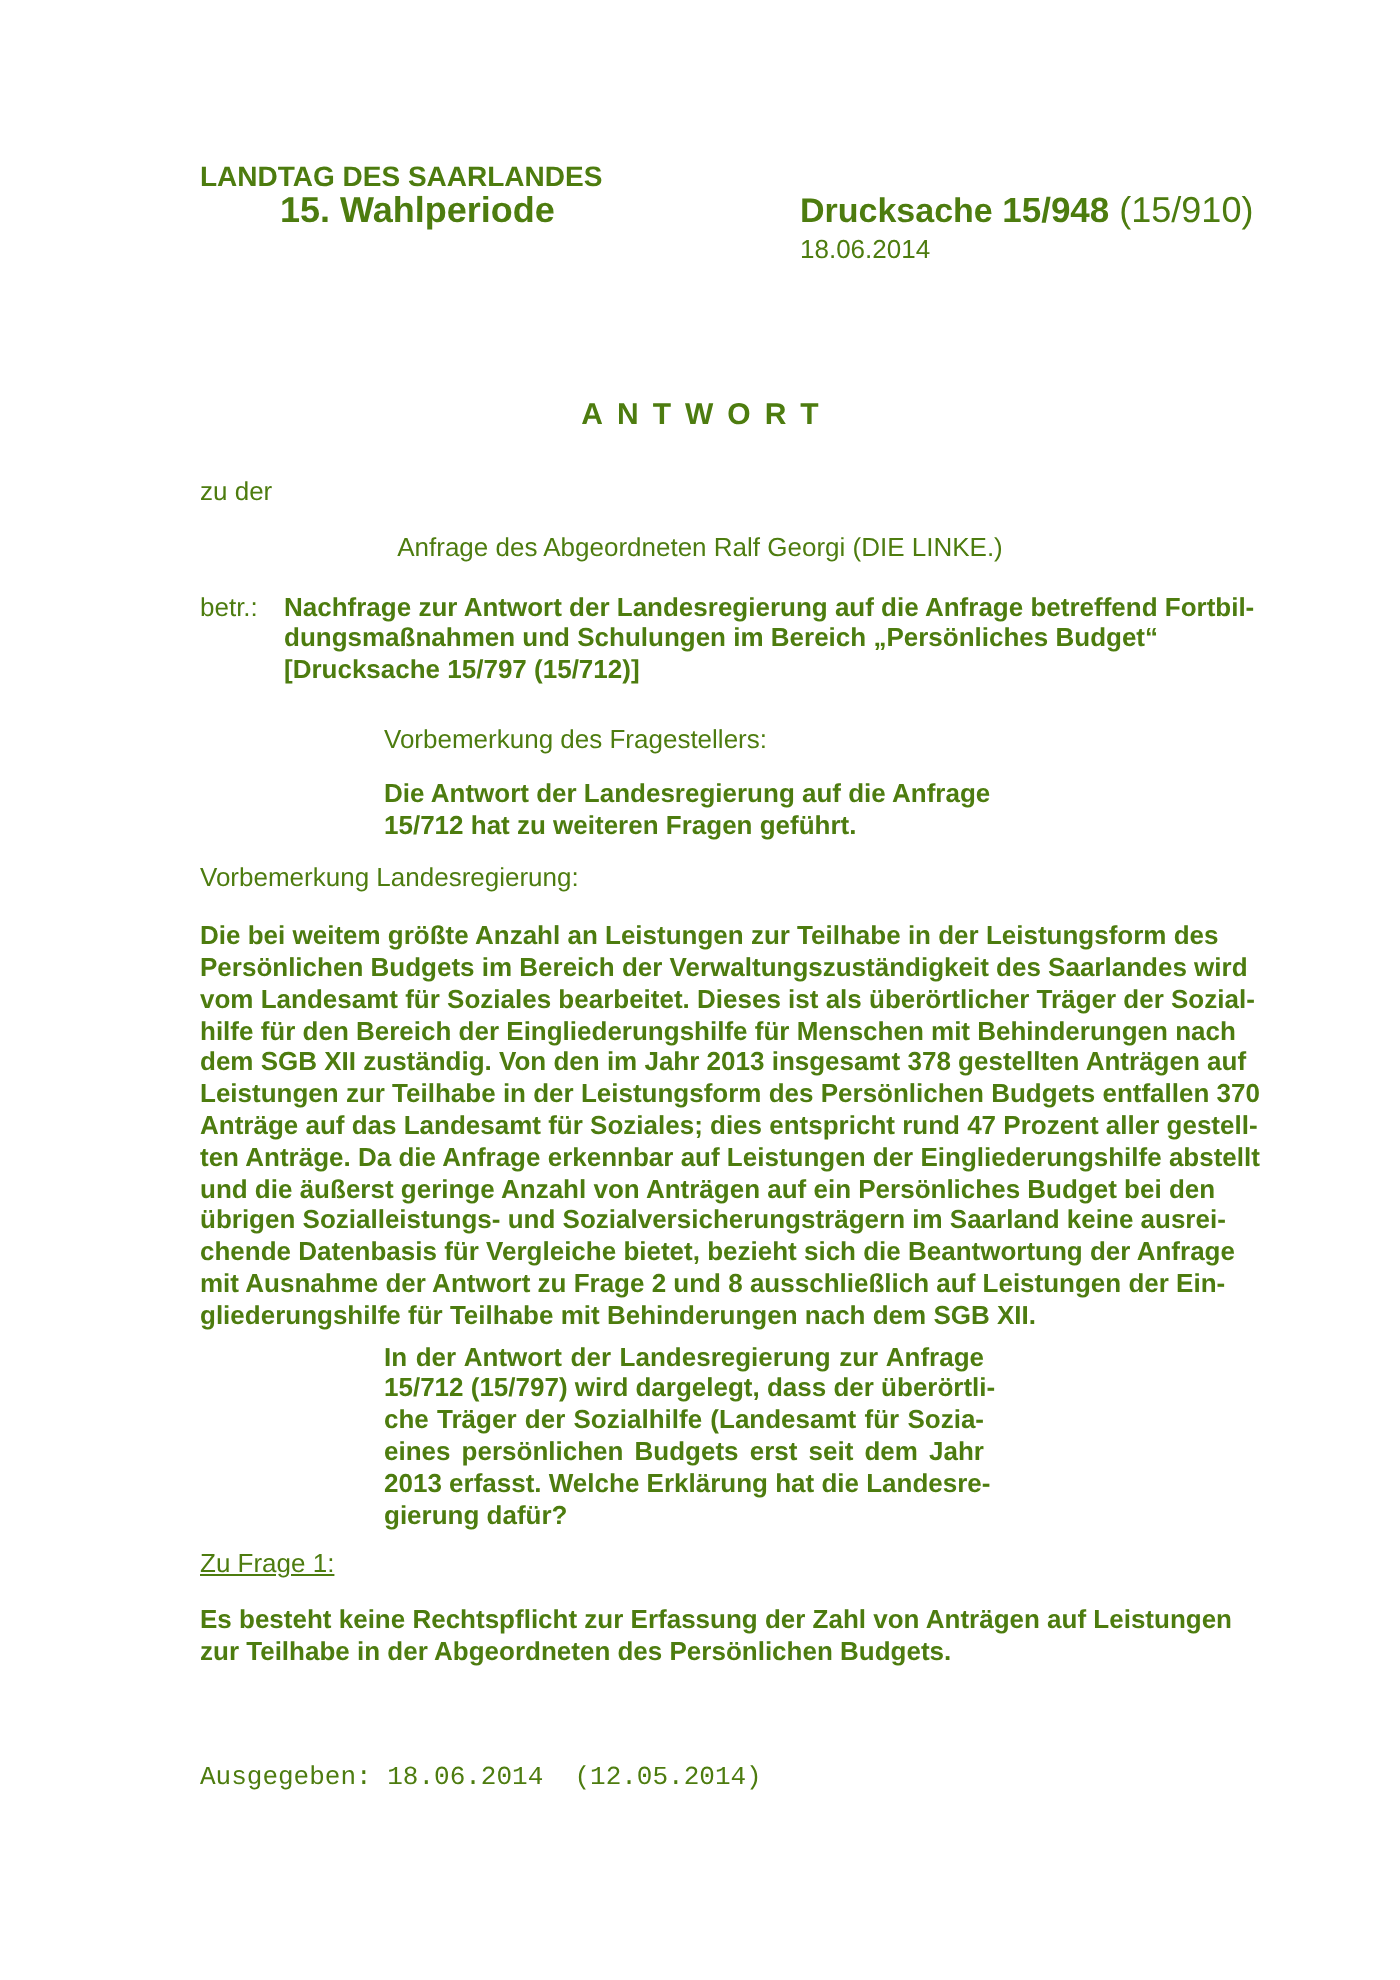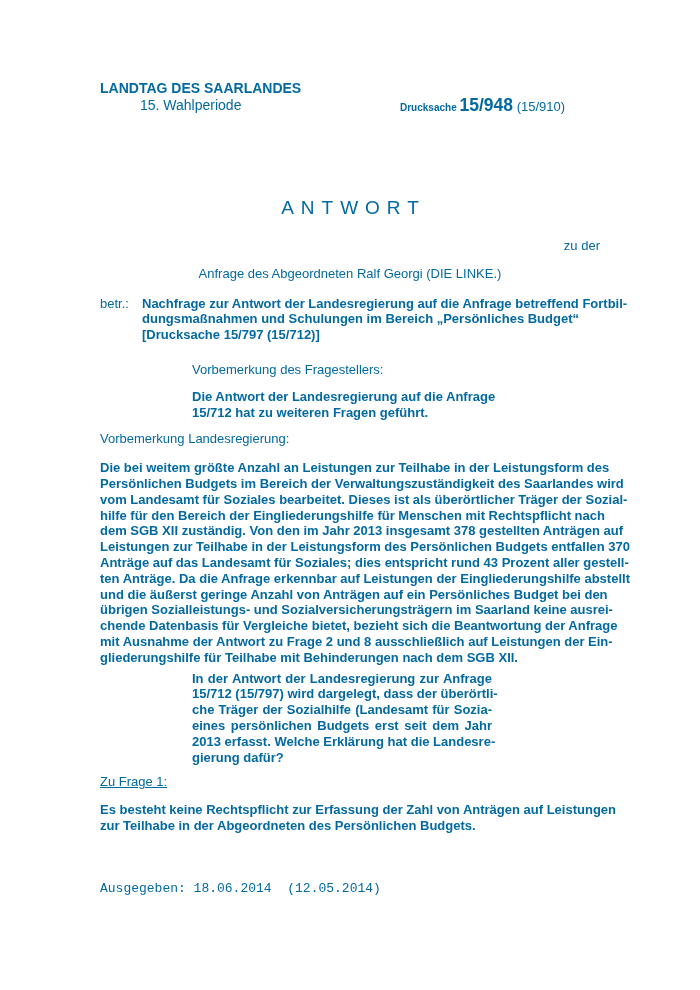--- a/index.html
+++ b/index.html
@@ -3,50 +3,50 @@
 <meta charset="utf-8">
 <style>
   * { margin: 0; padding: 0; box-sizing: border-box; }
   html, body { background: #ffffff; }
   .page {
     position: relative;
     width: 700px;
     height: 990px;
     margin: 0 auto;
     background: #ffffff;
-    color: #0369a1;
+    color: #4d7c0f;
     font-family: "Liberation Sans", "DejaVu Sans", sans-serif;
     font-size: 13px;
     line-height: 15.8px;
     overflow: hidden;
   }
   .content { padding: 80px 100px 0 100px; }
 
   
   .doc-header { position: relative; height: 50px; }
   .org-name { font-weight: bold; font-size: 14px; line-height: 17px; }
-  .period { font-weight: normal; font-size: 14px; line-height: 17px; padding-left: 40px; }
+  .period { font-weight: bold; font-size: 18px; line-height: 17px; padding-left: 40px; }
   .header-right { position: absolute; left: 300px; top: 15px; }
   .doc-line { line-height: 20px; white-space: pre; }
-  .doc-label { font-weight: bold; font-size: 10px; }
+  .doc-label { font-weight: bold; font-size: 17px; }
   .doc-number { font-weight: bold; font-size: 17.5px; }
-  .doc-ref { font-size: 13px; }
+  .doc-ref { font-size: 18px; }
   .doc-date { font-size: 13px; line-height: 15px; }
 
   
   .main-title {
     margin-top: 66px;
     text-align: center;
-    font-weight: normal;
-    font-size: 19px;
+    font-weight: bold;
+    font-size: 15px;
     line-height: 24px;
     letter-spacing: 7px;
     text-indent: 7px;
   }
-  .subtitle { margin-top: 18px; text-align: right; }
+  .subtitle { margin-top: 18px; text-align: left; }
   .inquiry-line { margin-top: 12px; text-align: center; }
 
   
   .subject { margin-top: 14px; display: flex; }
   .subject-label { width: 42px; flex: 0 0 42px; }
   .subject-text { flex: 1; }
 
   
   .tline { white-space: pre; }
   .just .tline { text-align: justify; text-align-last: justify; font-weight: bold; }
@@ -66,20 +66,21 @@
 <body>
 
 <div class="page">
   <div class="content">
 
     <div class="doc-header">
       <div class="org-name">LANDTAG DES SAARLANDES</div>
       <div class="period">15. Wahlperiode</div>
       <div class="header-right">
         <div class="doc-line"><span class="doc-label">Drucksache </span><span class="doc-number">15/948</span><span class="doc-ref"> (15/910)</span></div>
+        <div class="doc-date">18.06.2014</div>
       </div>
     </div>
 
     <div class="main-title">ANTWORT</div>
 
     <div class="subtitle">zu der</div>
 
     <div class="inquiry-line">Anfrage des Abgeordneten Ralf Georgi (DIE LINKE.)</div>
 
     <div class="subject">
@@ -95,24 +96,24 @@
     <div class="note-para just">
         <div class="tline">Die Antwort der Landesregierung auf die Anfrage</div>
         <div class="tline">15/712 hat zu weiteren Fragen geführt.</div>
       </div>
 
     <div class="gov-heading">Vorbemerkung Landesregierung:</div>
     <div class="gov-para just">
         <div class="tline">Die bei weitem größte Anzahl an Leistungen zur Teilhabe in der Leistungsform des</div>
         <div class="tline">Persönlichen Budgets im Bereich der Verwaltungszuständigkeit des Saarlandes wird</div>
         <div class="tline">vom Landesamt für Soziales bearbeitet. Dieses ist als überörtlicher Träger der Sozial-</div>
-        <div class="tline">hilfe für den Bereich der Eingliederungshilfe für Menschen mit Rechtspflicht nach</div>
+        <div class="tline">hilfe für den Bereich der Eingliederungshilfe für Menschen mit Behinderungen nach</div>
         <div class="tline">dem SGB XII zuständig. Von den im Jahr 2013 insgesamt 378 gestellten Anträgen auf</div>
         <div class="tline">Leistungen zur Teilhabe in der Leistungsform des Persönlichen Budgets entfallen 370</div>
-        <div class="tline">Anträge auf das Landesamt für Soziales; dies entspricht rund 43 Prozent aller gestell-</div>
+        <div class="tline">Anträge auf das Landesamt für Soziales; dies entspricht rund 47 Prozent aller gestell-</div>
         <div class="tline">ten Anträge. Da die Anfrage erkennbar auf Leistungen der Eingliederungshilfe abstellt</div>
         <div class="tline">und die äußerst geringe Anzahl von Anträgen auf ein Persönliches Budget bei den</div>
         <div class="tline">übrigen Sozialleistungs- und Sozialversicherungsträgern im Saarland keine ausrei-</div>
         <div class="tline">chende Datenbasis für Vergleiche bietet, bezieht sich die Beantwortung der Anfrage</div>
         <div class="tline">mit Ausnahme der Antwort zu Frage 2 und 8 ausschließlich auf Leistungen der Ein-</div>
         <div class="tline">gliederungshilfe für Teilhabe mit Behinderungen nach dem SGB XII.</div>
       </div>
 
     <div class="question-block just">
         <div class="tline">In der Antwort der Landesregierung zur Anfrage</div>

